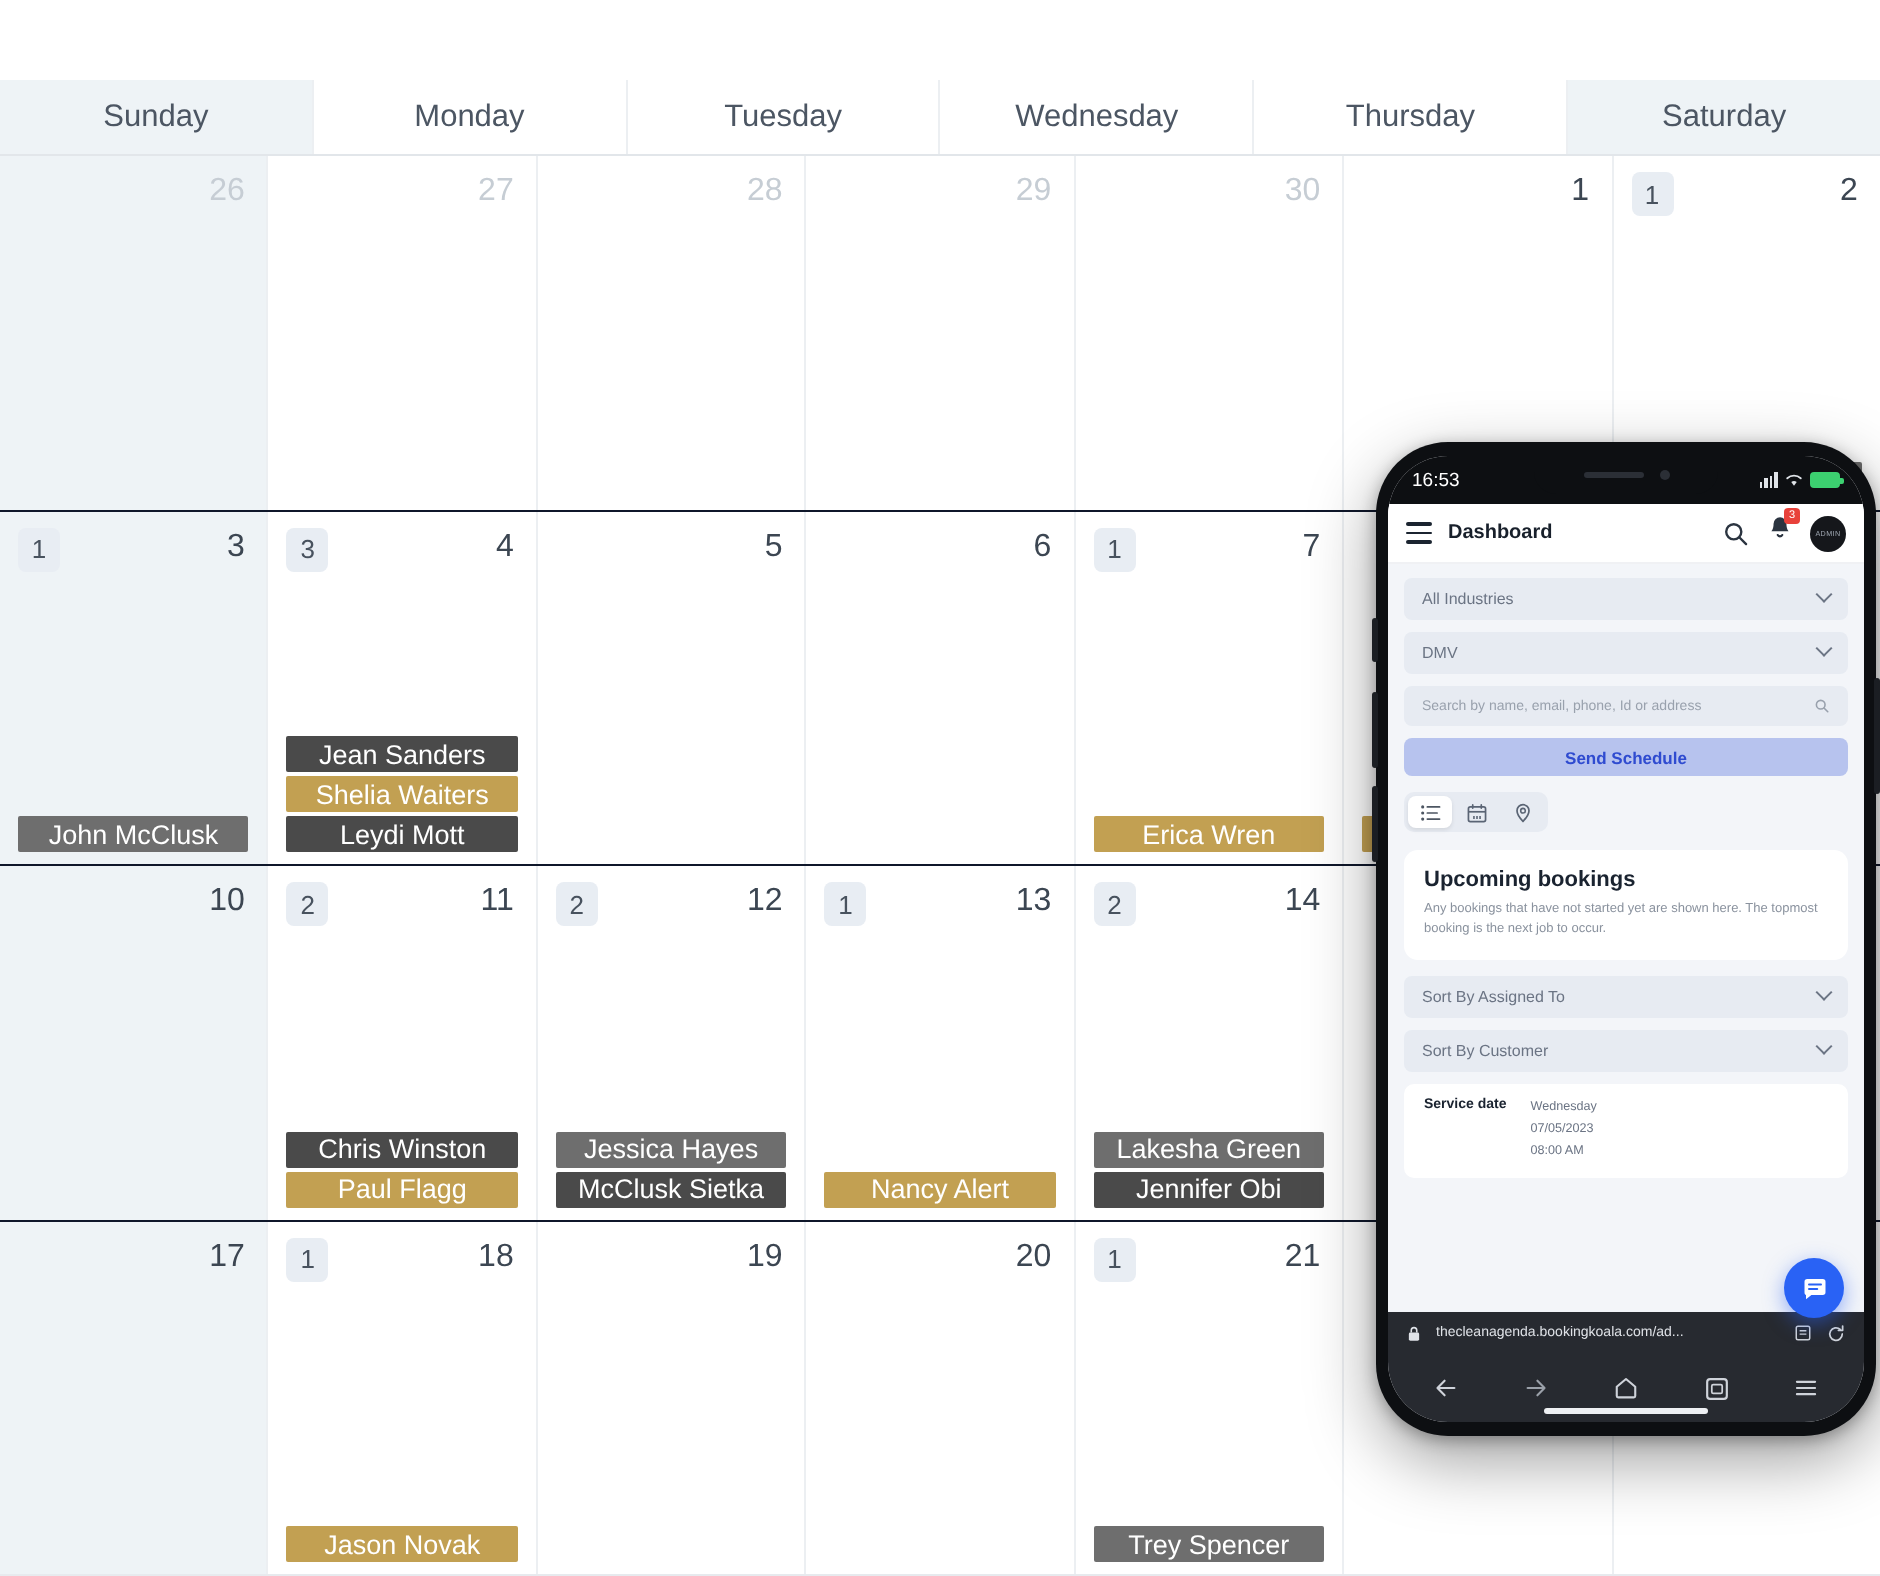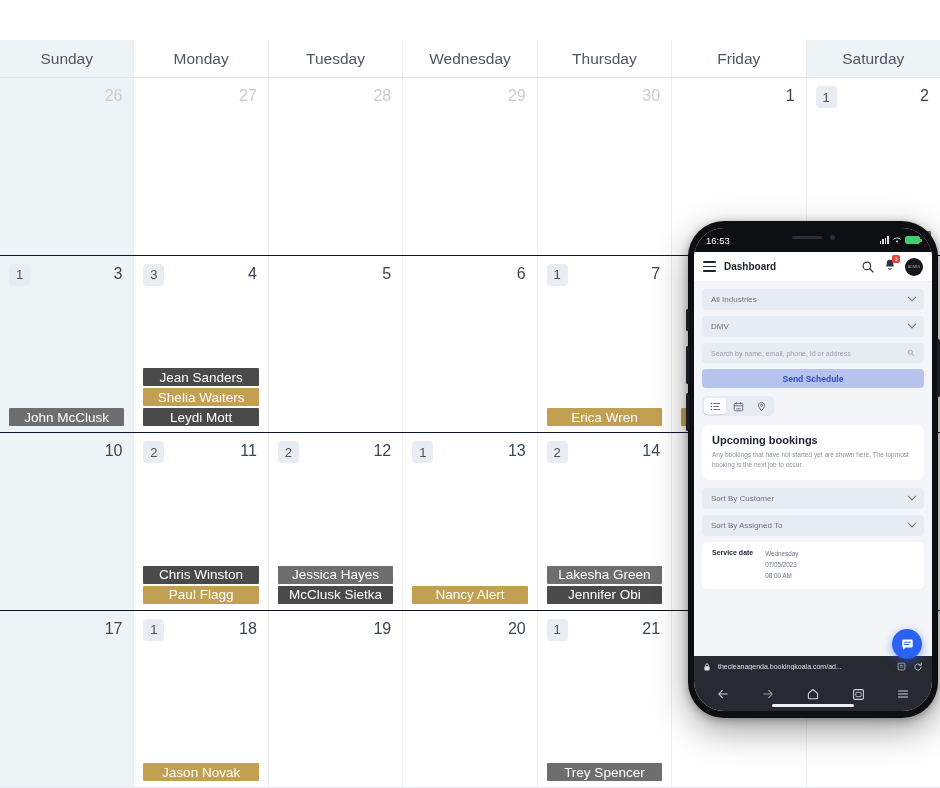--- a/index.html
+++ b/index.html
@@ -192,21 +192,20 @@
 
 <div id="app">
 
   <div class="calendar">
     <div class="cal-head" id="cal-head">
         <div class="hcell weekend">Sunday</div>
         <div class="hcell">Monday</div>
         <div class="hcell">Tuesday</div>
         <div class="hcell">Wednesday</div>
         <div class="hcell">Thursday</div>
-        <div class="hcell">Friday</div>
         <div class="hcell weekend">Saturday</div>
       </div>
     <div class="cal-body" id="cal-body">
         <div class="cal-row">
           <div class="cal-cell weekend">
             <div class="cell-top">
               <span class="count-badge hidden"></span>
               <span class="daynum other">26</span>
             </div>
           </div>
@@ -523,26 +522,26 @@
             </svg>
           </div>
         </div>
 
         <div class="card">
           <div class="card-title">Upcoming bookings</div>
           <div class="card-desc">Any bookings that have not started yet are shown here. The topmost booking is the next job to occur.</div>
         </div>
 
         <div class="sel">
+          <span>Sort By Assigned To</span>
+          <span class="chev"></span>
+        </div>
+
+        <div class="sel">
           <span>Sort By Customer</span>
-          <span class="chev"></span>
-        </div>
-
-        <div class="sel">
-          <span>Sort By Assigned To</span>
           <span class="chev"></span>
         </div>
 
         <div class="srow">
           <div class="lbl">Service date</div>
           <div class="val">
             <div>Wednesday</div>
             <div>07/05/2023</div>
             <div>08:00 AM</div>
           </div>

